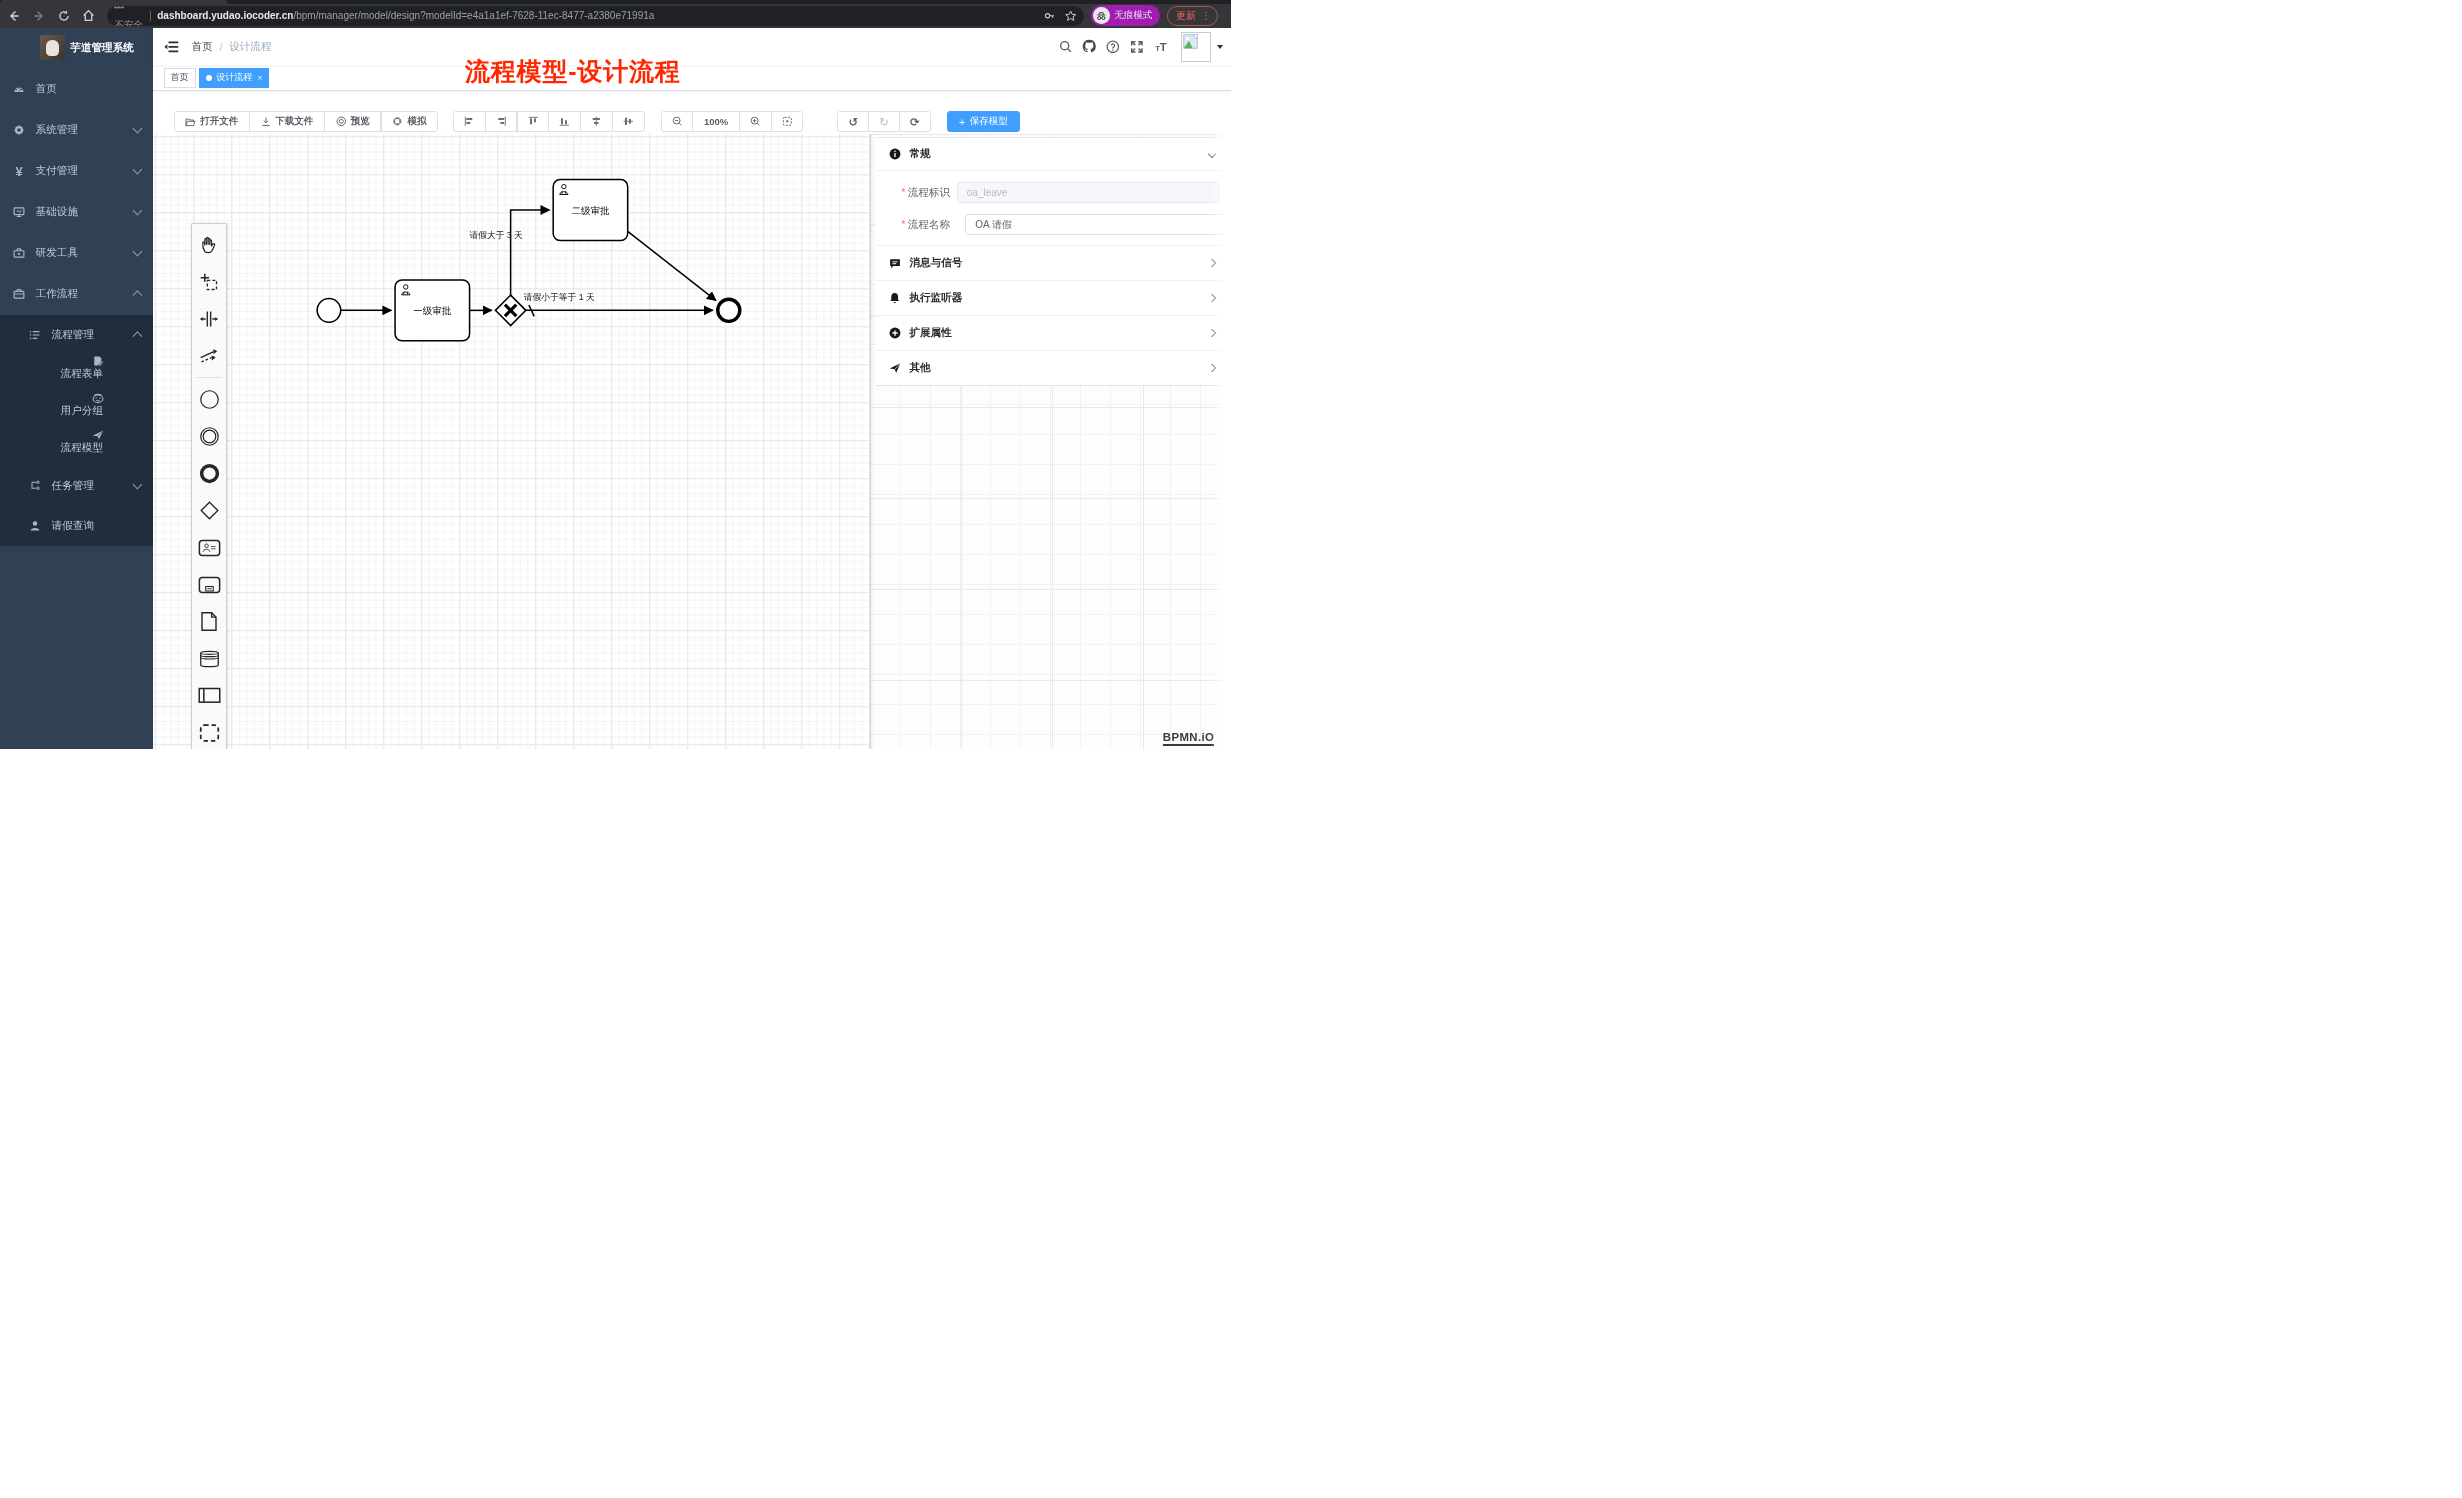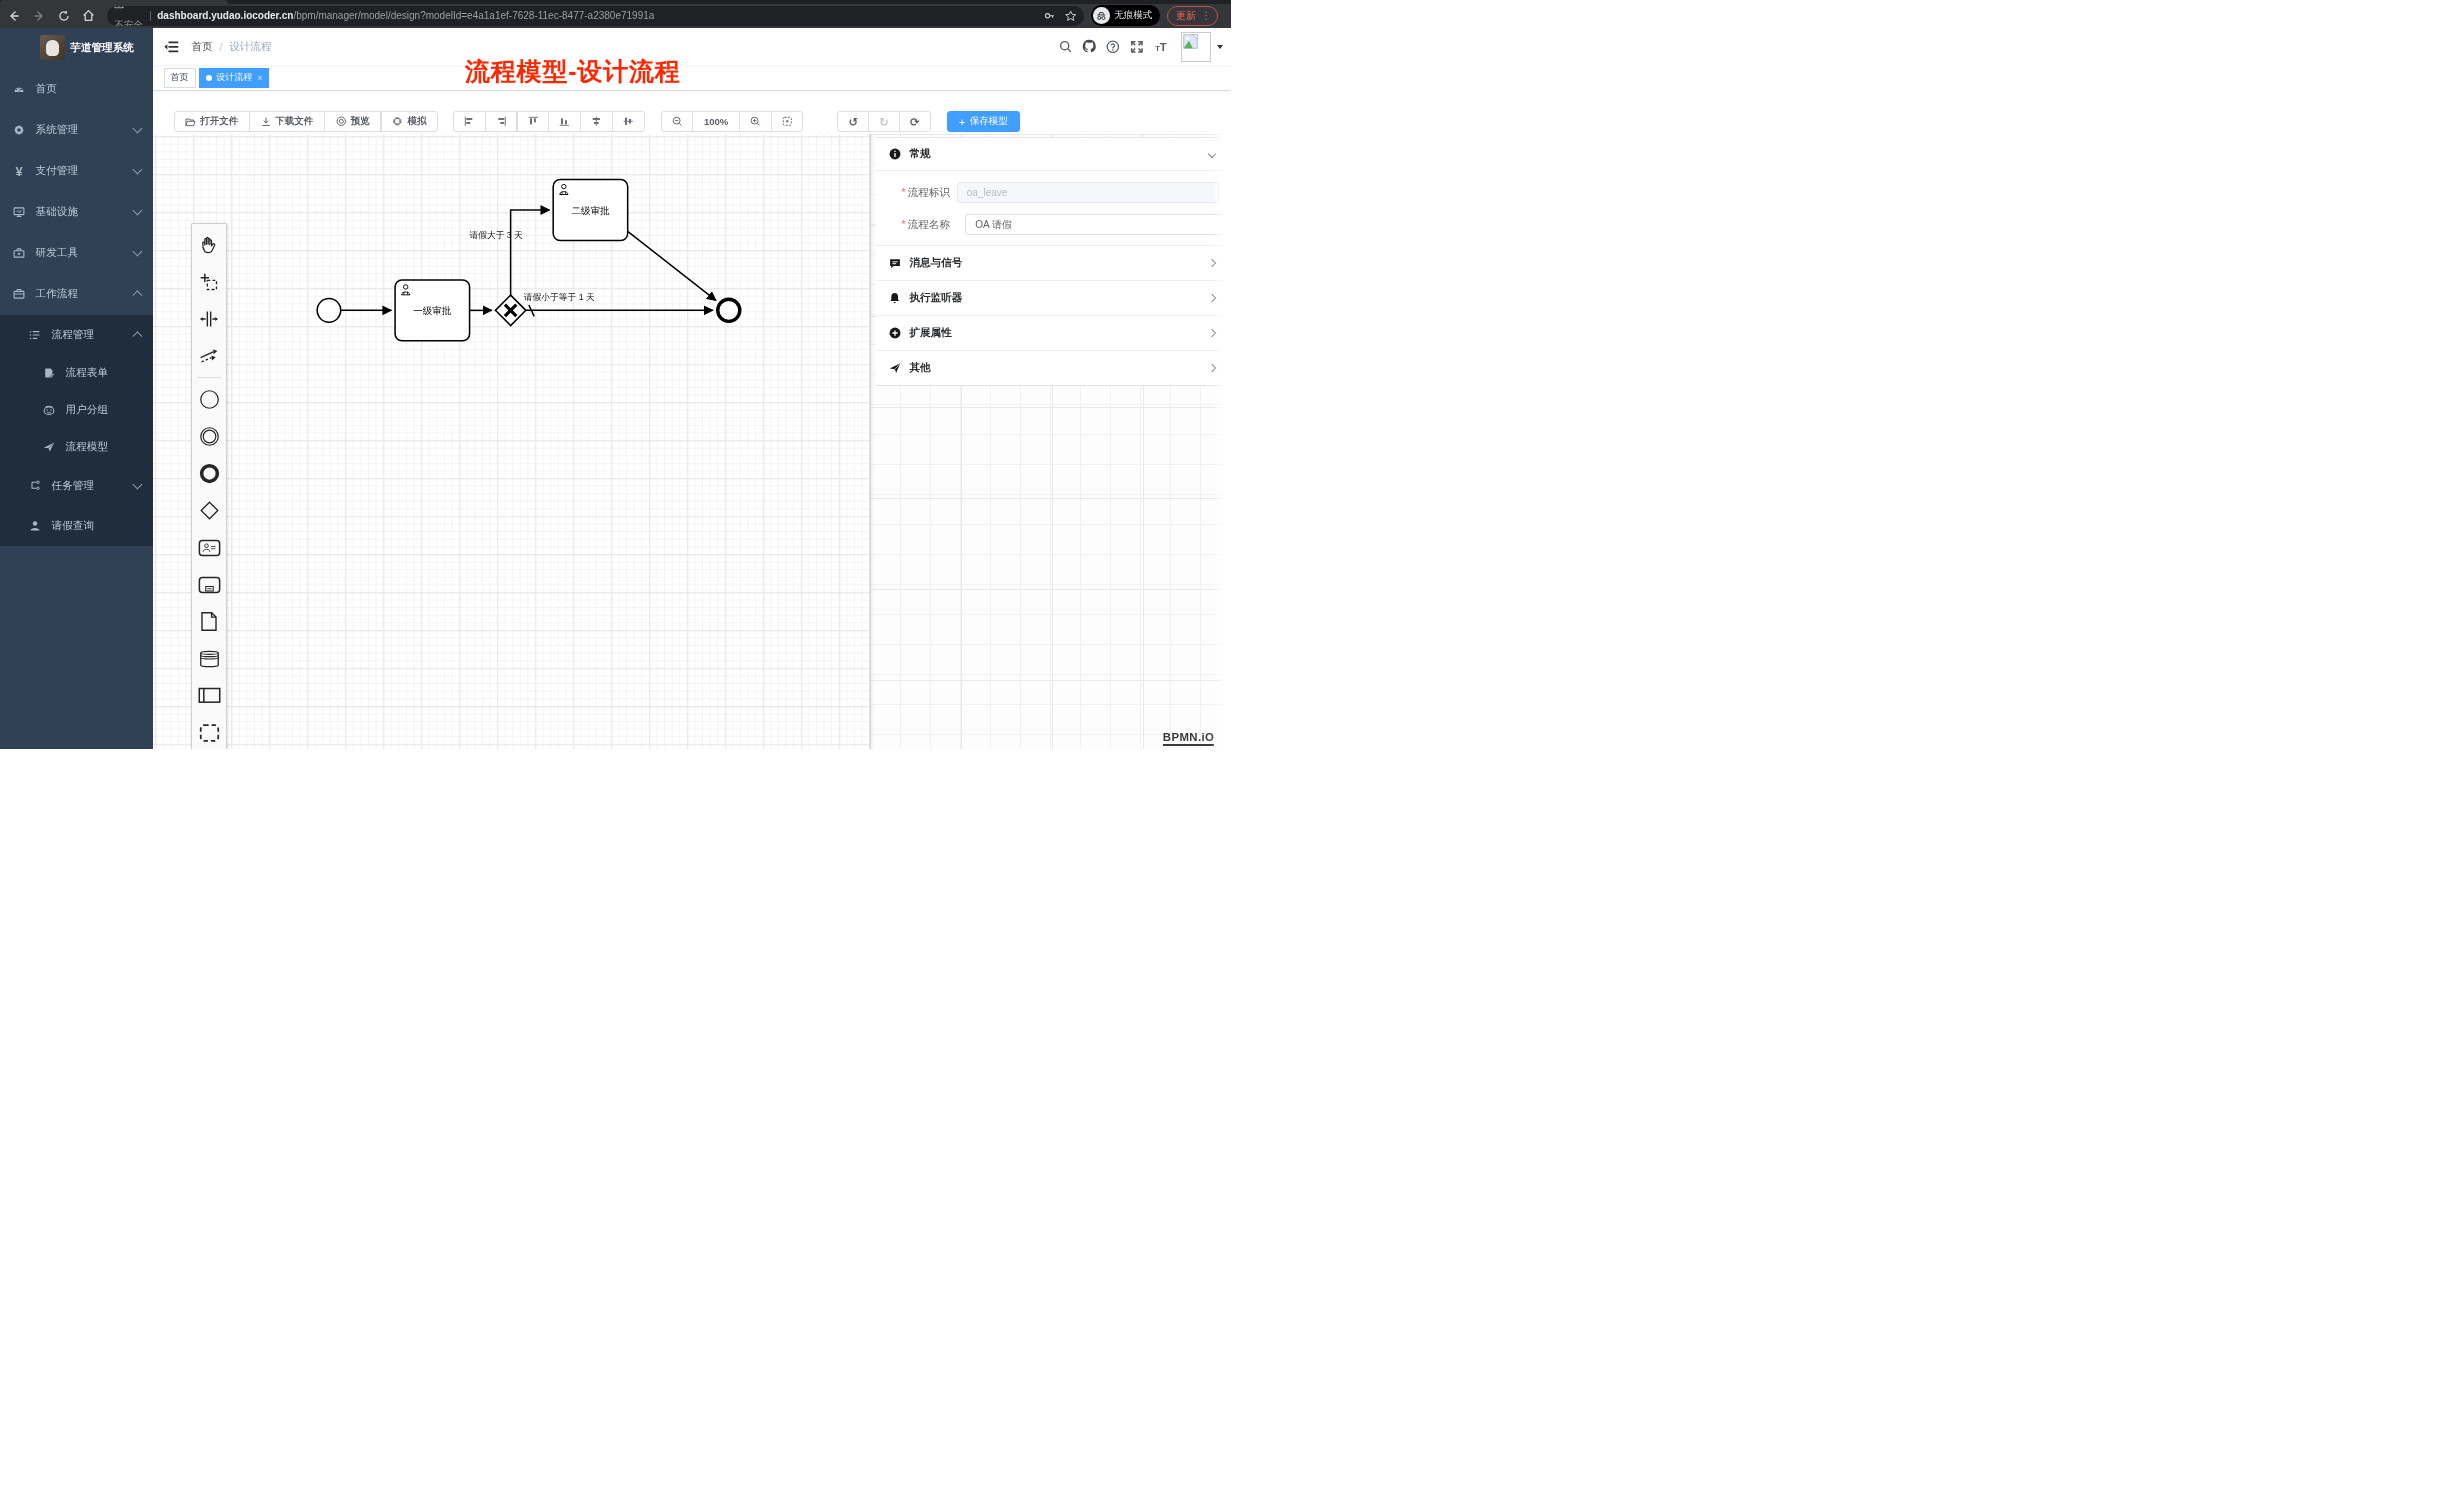--- a/index.html
+++ b/index.html
@@ -14,21 +14,21 @@
   .chrome-row { position:absolute; top:3.8px; left:0; right:0; height:24px; display:flex; align-items:center; }
   .chrome-btn { width:21px; height:20px; display:flex; align-items:center; justify-content:center; color:#d2d4d7; font-size:11.4px; margin-left:3.8px; border-radius:50%; flex:0 0 auto; }
   .chrome-btn.dim { color:#797c80; }
   .omnibox { height:20px; background:#202124; border-radius:10px; margin-left:7.6px; display:flex; align-items:center; width:977px; padding:0 7.6px; overflow:hidden; white-space:nowrap; }
   .omni-sec { color:#9aa0a6; font-size:9.5px; display:flex; gap:10px;flex-direction:column; }
   .omni-div { width:0.8px; height:10.6px; background:#5f6368; margin:0 6.8px; }
   .omni-url { font-size:10px; color:#e8eaed; }
   .omni-url .path { color:#9aa0a6; }
   .omni-spacer { flex:1; }
   .omni-icon { color:#c7cacd; font-size:10px; margin-left:9px; }
-  .incog-pill { height:21px; border-radius:10.6px; background:#000000; color:#e8eaed; font-size:9.5px; display:flex; align-items:center; gap:4.6px; padding:0 7.6px 0 2.3px; margin-left:6.8px; flex:0 0 auto; }
+  .incog-pill { height:21px; border-radius:10.6px; background:#a21caf; color:#e8eaed; font-size:9.5px; display:flex; align-items:center; gap:4.6px; padding:0 7.6px 0 2.3px; margin-left:6.8px; flex:0 0 auto; }
   .incog-circ { width:16.7px; height:16.7px; border-radius:50%; background:#e8eaed; display:flex; align-items:center; justify-content:center; }
   .update-pill { height:20px; border-radius:10px; border:1.1px solid #b2544c; color:#ee675c; font-size:10px; display:flex; align-items:center; gap:5.3px; padding:0 6px 0 8.4px; margin-left:6.8px; margin-right:4.6px; flex:0 0 auto; }
   .update-pill .dots { font-size:10px; letter-spacing:0; }
 
   
   .app { display:flex; height:721px; }
 
   
   .sidebar { width:153px; background:#304156; color:#bfcbd9; flex:0 0 auto; position:relative; }
   .logo-row { height:39px; display:flex; align-items:center; padding-left:40px; }
@@ -38,21 +38,21 @@
   .menu { padding-top:1.5px; font-size:10.6px; }
   .mi { height:41px; display:flex; align-items:center; position:relative; cursor:pointer; }
   .mi .ico { width:12px; height:12px; margin-left:13px; display:flex; align-items:center; justify-content:center; color:#a9b6c5; flex:0 0 auto; }
   .mi .lbl { margin-left:10.6px; white-space:nowrap; }
   .mi .chev { position:absolute; right:12px; width:6.8px; height:6.8px; border-right:1.1px solid #8f9cab; border-bottom:1.1px solid #8f9cab; }
   .chev.down { transform:rotate(45deg); margin-top:-3px; }
   .chev.up { transform:rotate(-135deg); margin-top:3px; }
   .submenu { background:#1f2d3d; }
   .mi.l2 { height:40px; }
   .mi.l2 .ico { margin-left:29px; }
-  .mi.l3 { height:37px; }
+  .mi.l3 { height:37px;flex-direction:column; }
   .mi.l3 .ico { margin-left:43px; }
   .svgico { display:block; }
 
   
   .main { flex:1; display:flex; flex-direction:column; min-width:0; }
   .navbar { height:37px; background:#fff; box-shadow:0 0.8px 3px rgba(0,21,41,.08); display:flex; align-items:center; position:relative; z-index:6; }
   .hamburger { margin-left:11.4px; width:15px; height:15px; display:flex; align-items:center; justify-content:center; cursor:pointer; }
   .crumbs { margin-left:12px; font-size:10.6px; display:flex; gap:6.8px; align-items:center; }
   .crumb-home { color:#484a4d; }
   .crumb-sep { color:#c0c4cc; }

